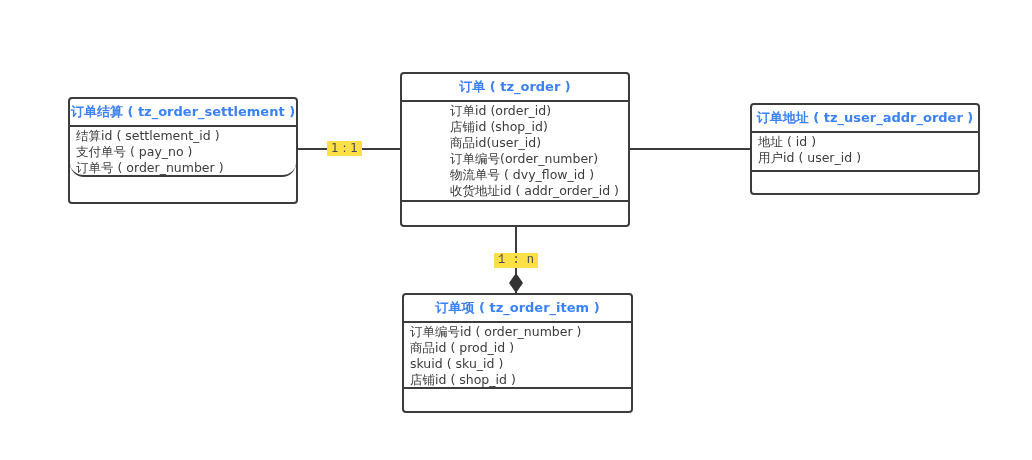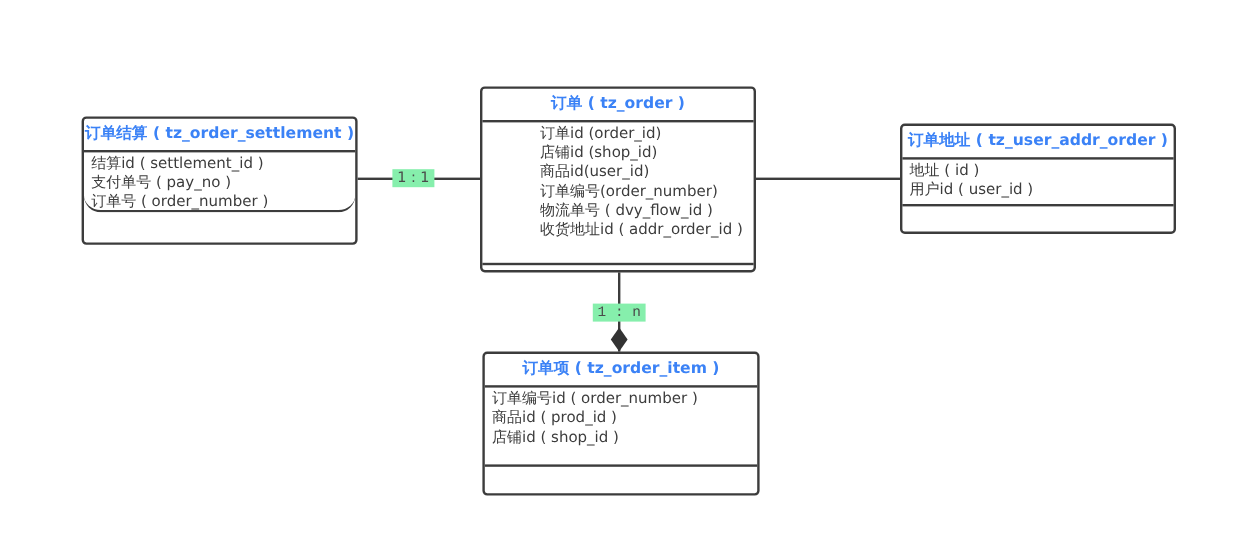--- a/index.html
+++ b/index.html
@@ -50,38 +50,38 @@
   }
   .entity-footer { flex: 1; }
 
   
   .pos-settlement { left: 68px;  top: 97px;  width: 230px; height: 107px; }
   .pos-order      { left: 400px; top: 72px;  width: 230px; height: 155px; }
   .pos-address    { left: 750px; top: 103px; width: 230px; height: 92px;  }
   .pos-item       { left: 402px; top: 293px; width: 231px; height: 120px; }
 
   .pos-settlement .entity-fields { height: 50px; border-radius: 14px;  }
-  .pos-order      .entity-fields { height: 119px; padding-left: 48px; }
+  .pos-order      .entity-fields { height: 100px; padding-left: 48px; }
   .pos-address    .entity-fields { height: 39px;  }
   .pos-item       .entity-fields { height: 66px;  }
 
   
   .line {
     position: absolute;
     background: var(--line);
     z-index: 1;
   }
   .line-settlement-order { left: 298px; top: 148px; width: 102px; height: 2px; }
   .line-order-address    { left: 630px; top: 148px; width: 120px; height: 2px; }
   .line-order-item       { left: 515px; top: 227px; width: 2px;  height: 66px; }
 
   .line-label {
     position: absolute;
     z-index: 2;
-    background: #86efac;
+    background: #fde047;
     font-size: 12px;
     line-height: 15px;
     color: #4a4a4a;
     padding: 0 4px;
     text-align: left;
     white-space: nowrap;
   }
   .label-one-one { left: 327px; top: 141px; }
   .label-one-n   { left: 494px; top: 253px; width: 44px; font-family: Liberation Mono, monospace; }
 
@@ -129,20 +129,21 @@
       <div>用户id ( user_id )</div>
     </div>
     <div class="entity-footer"></div>
   </div>
 
   <div class="entity pos-item">
     <div class="entity-title">订单项 ( tz_order_item )</div>
     <div class="entity-fields">
       <div>订单编号id ( order_number )</div>
       <div>商品id ( prod_id )</div>
+      <div>skuid ( sku_id )</div>
       <div>店铺id ( shop_id )</div>
     </div>
     <div class="entity-footer"></div>
   </div>
 
   <div class="line line-settlement-order"></div>
   <span class="line-label label-one-one">1 : 1</span>
 
   <div class="line line-order-address"></div>
 

